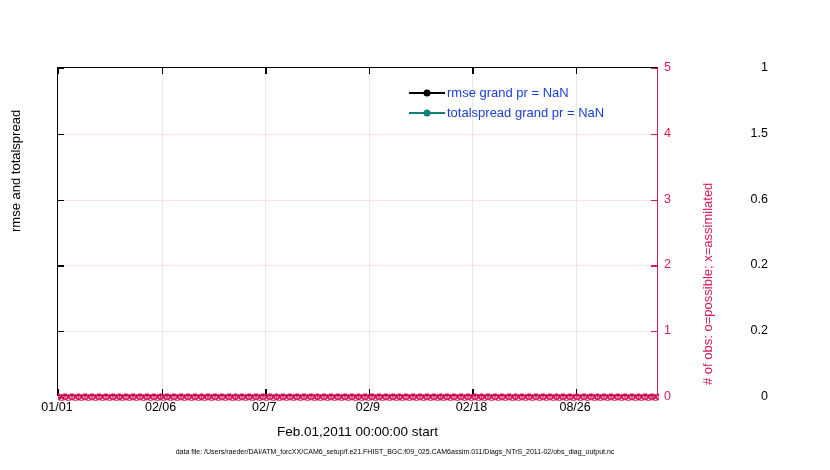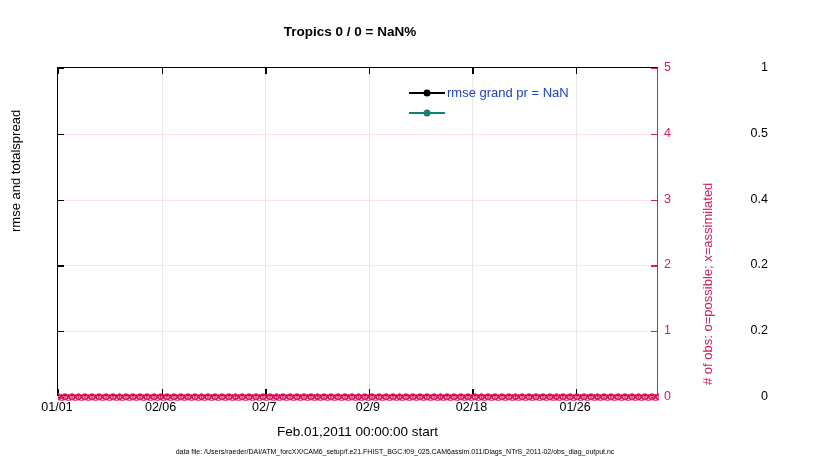--- a/index.html
+++ b/index.html
@@ -251,21 +251,20 @@
   }
   .obs-x::before { transform: rotate(45deg); }
   .obs-x::after  { transform: rotate(-45deg); }
 </style>
 </head>
 <body>
 
 <div id="figure">
 
   <div class="title-block">
-    <div class="title-line">Tropics 0 / 0 = NaN%</div>
   </div>
 
   <div class="axes" id="axes">
     <div id="gridlines">
         <div class="grid-v" style="left: 103.621px;"></div>
         <div class="grid-v" style="left: 207.241px;"></div>
         <div class="grid-v" style="left: 310.862px;"></div>
         <div class="grid-v" style="left: 414.483px;"></div>
         <div class="grid-v" style="left: 518.103px;"></div>
         <div class="grid-h-pink" style="top: 263.2px;"></div>
@@ -476,56 +475,57 @@
         <div class="obs-marker obs-x" style="left: 590.756px; top: 329px;"></div>
         <div class="obs-marker obs-o" style="left: 597.585px; top: 329px;"></div>
         <div class="obs-marker obs-x" style="left: 597.585px; top: 329px;"></div>
       </div>
   </div>
 
   <div id="ytick-labels">
       <div class="ytick-label" style="top: 396px;">0</div>
       <div class="ytick-label" style="top: 330.2px;">0.2</div>
       <div class="ytick-label" style="top: 264.4px;">0.2</div>
-      <div class="ytick-label" style="top: 198.6px;">0.4</div>
-      <div class="ytick-label" style="top: 132.8px;">0.5</div>
+      <div class="ytick-label" style="top: 198.6px;">0.6</div>
+      <div class="ytick-label" style="top: 132.8px;">1.5</div>
       <div class="ytick-label" style="top: 67px;">1</div>
     </div>
   <div id="y2tick-labels">
       <div class="y2tick-label" style="top: 396px;">0</div>
       <div class="y2tick-label" style="top: 330.2px;">1</div>
       <div class="y2tick-label" style="top: 264.4px;">2</div>
       <div class="y2tick-label" style="top: 198.6px;">3</div>
       <div class="y2tick-label" style="top: 132.8px;">4</div>
       <div class="y2tick-label" style="top: 67px;">5</div>
     </div>
   <div id="xtick-labels">
       <div class="xtick-label" style="left: 57px;">01/01</div>
       <div class="xtick-label" style="left: 160.621px;">02/06</div>
       <div class="xtick-label" style="left: 264.241px;">02/7</div>
       <div class="xtick-label" style="left: 367.862px;">02/9</div>
       <div class="xtick-label" style="left: 471.483px;">02/18</div>
-      <div class="xtick-label" style="left: 575.103px;">01/26</div>
+      <div class="xtick-label" style="left: 575.103px;">08/26</div>
     </div>
 
   <div class="ylabel">rmse and totalspread</div>
   <div class="y2label"># of obs: o=possible; x=assimilated</div>
   <div class="xlabel">Feb.01,2011 00:00:00 start</div>
 
   <div class="legend">
     <div class="legend-row">
       <span class="legend-sample">
         <span class="legend-line" id="lg-line-0" style="background: rgb(0, 0, 0);"></span>
         <span class="legend-dot" id="lg-dot-0" style="background: rgb(0, 0, 0);"></span>
       </span>
       <span class="legend-text">rmse grand pr = NaN</span>
     </div>
     <div class="legend-row">
       <span class="legend-sample">
         <span class="legend-line" id="lg-line-1" style="background: rgb(18, 130, 119);"></span>
         <span class="legend-dot" id="lg-dot-1" style="background: rgb(18, 130, 119);"></span>
       </span>
+      <span class="legend-text">totalspread grand pr = NaN</span>
     </div>
   </div>
 
   <div class="footer">data file: /Users/raeder/DAI/ATM_forcXX/CAM6_setup/f.e21.FHIST_BGC.f09_025.CAM6assim.011/Diags_NTrS_2011-02/obs_diag_output.nc</div>
 
 </div>
 
 </body></html>

